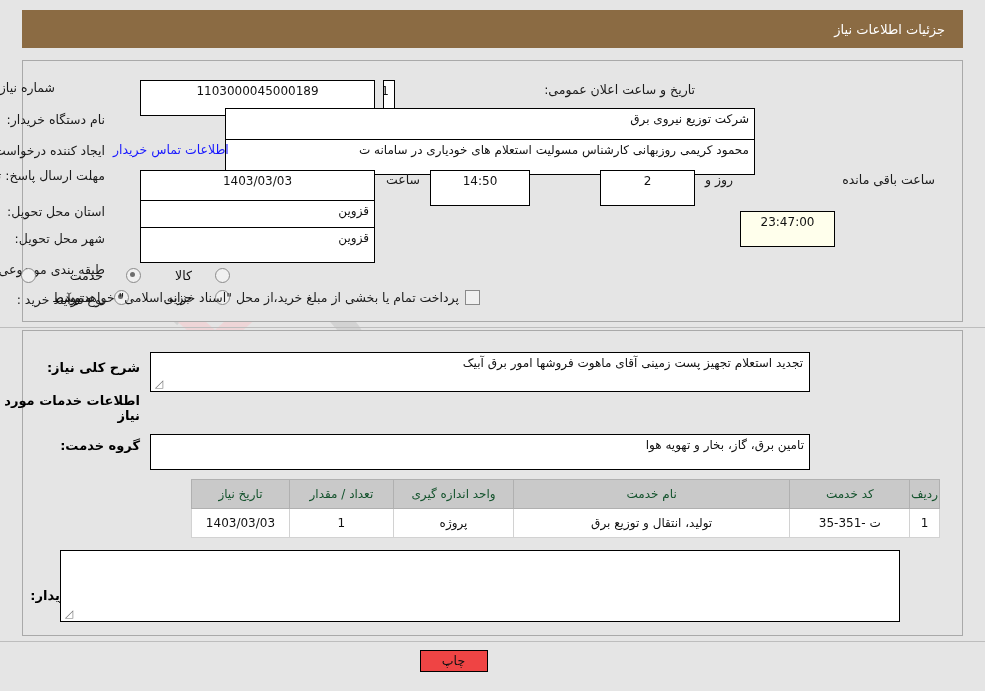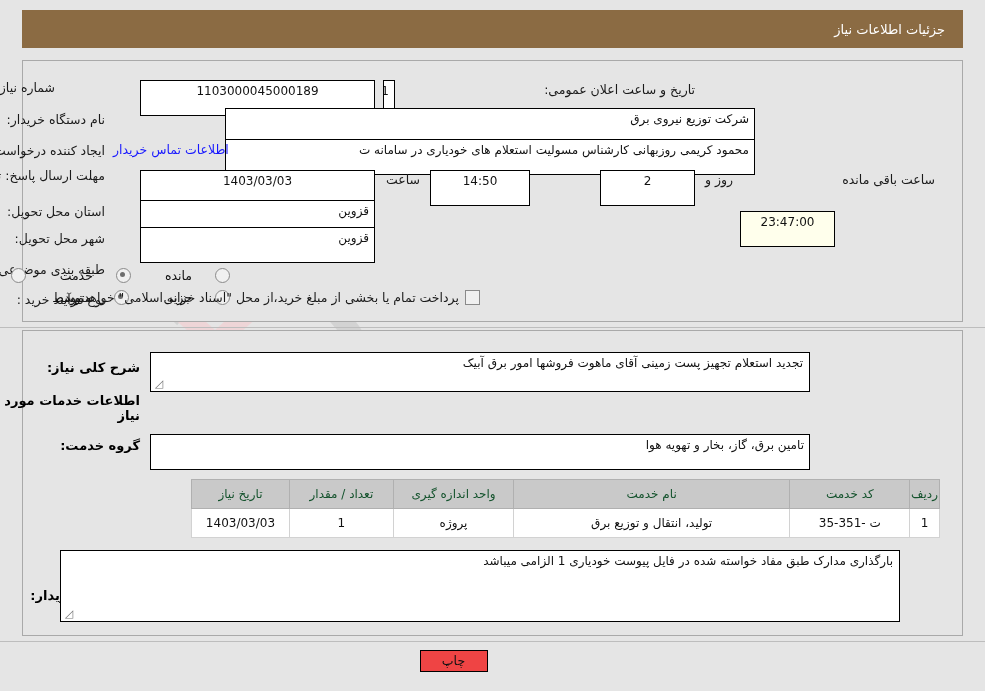--- a/index.html
+++ b/index.html
@@ -337,21 +337,21 @@
 <div class="lbl" style="position:absolute; top:204px; right:880px; z-index:5;">استان محل تحویل:</div>
 <div class="fld rtlstart" style="position:absolute; top:200px; right:610px; width:235px; z-index:5;">قزوین</div>
 
 <div class="lbl" style="position:absolute; top:231px; right:880px; z-index:5;">شهر محل تحویل:</div>
 <div class="fld rtlstart" style="position:absolute; top:227px; right:610px; width:235px; z-index:5;">قزوین</div>
 
 <div class="lbl" style="position:absolute; top:262px; right:880px; z-index:5;">طبقه بندی موضوعی:</div>
 <div class="row" id="category-radios" style="top:260px; right:755px; z-index:5;">
     <div class="radio-group">
       <span class="radio"></span>
-      <span class="rl">مانده</span>
+      <span class="rl">کالا</span>
     </div>
     <div class="radio-group">
       <span class="radio on"></span>
       <span class="rl">خدمت</span>
     </div>
     <div class="radio-group">
       <span class="radio"></span>
       <span class="rl">کالا/خدمت</span>
     </div>
   </div>
@@ -405,21 +405,20 @@
         <td>تولید، انتقال و توزیع برق</td>
         <td>پروژه</td>
         <td>1</td>
         <td>1403/03/03</td>
       </tr>
     </tbody>
 </table>
 
 <div class="sec-label" style="top:588px; right:845px; z-index:5;">توضیحات خریدار:</div>
 <div class="textbox" style="top:550px; right:85px; left:60px; height:72px; z-index:5;">
-  <span>بارگذاری مدارک طبق مفاد خواسته شده در فایل پیوست خودیاری 1 الزامی میباشد</span>
   <span class="resizer">◺</span>
 </div>
 
 <div class="sep" style="top:641px;"></div>
 
 <div class="btnbar">
   <div class="btn back">بازگشت</div>
   <div class="btn print">چاپ</div>
 </div>
 

